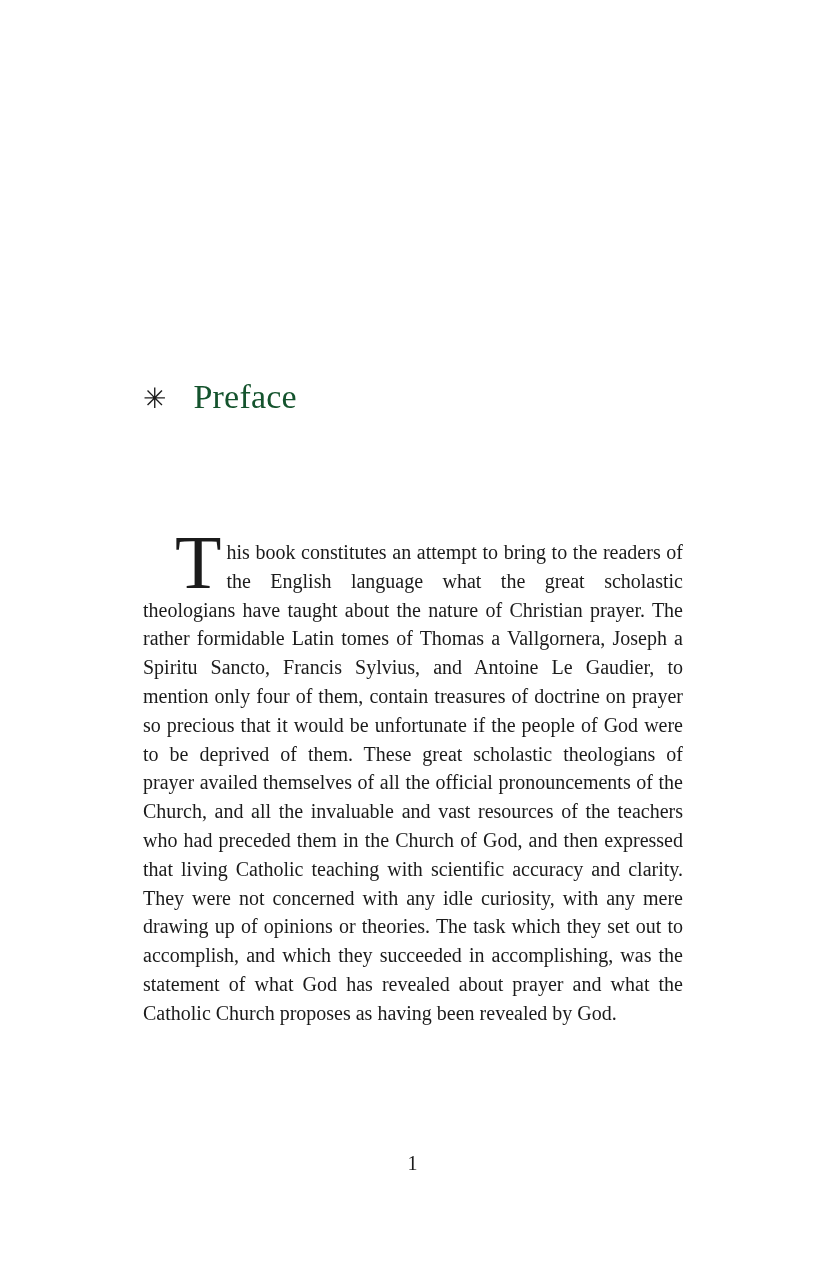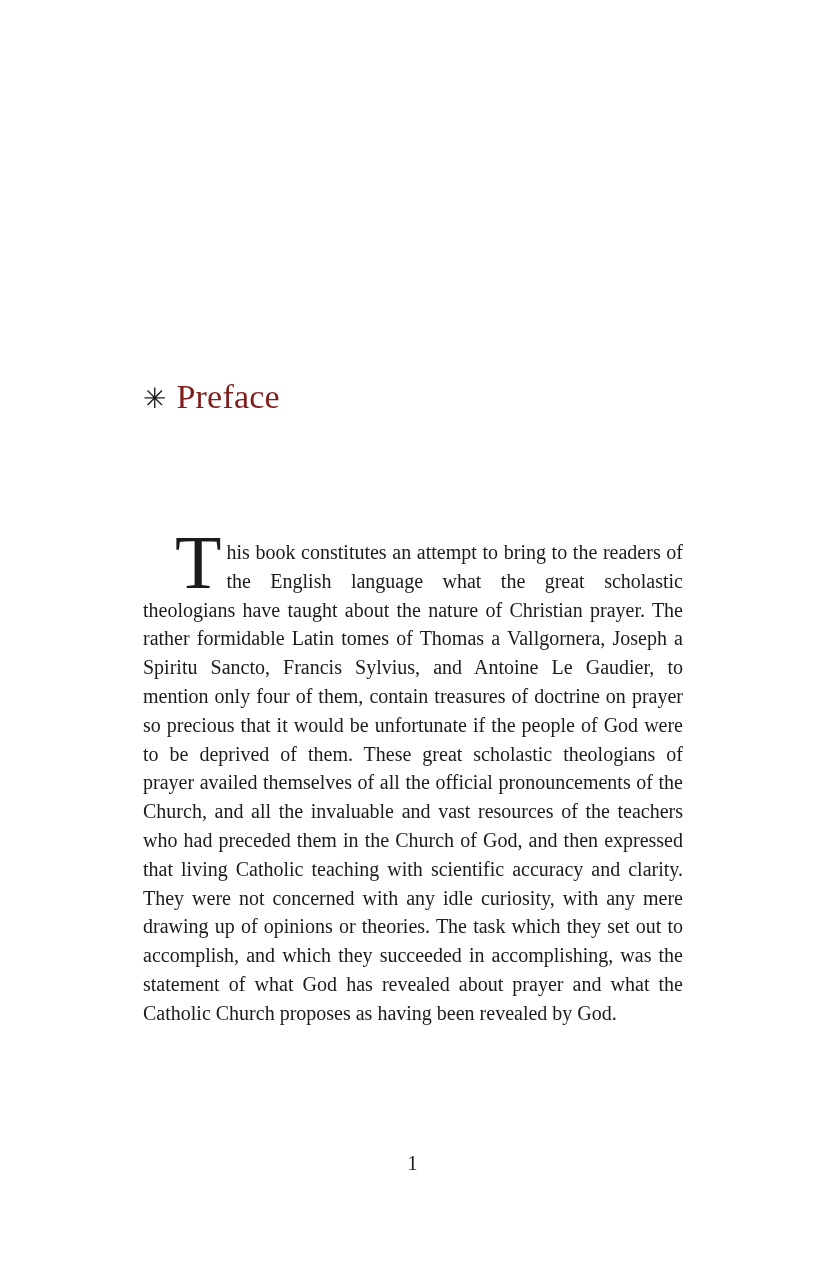--- a/index.html
+++ b/index.html
@@ -29,22 +29,23 @@
     font-family: "DejaVu Sans", sans-serif;
     font-size: 28px;
     line-height: 1;
     margin-right: 10px;
     color: #1b1b1b;
   }
   .heading-title {
     font-size: 34px;
     line-height: 1.15;
     font-weight: normal;
-    color: #7f1d1d;
+    color: #14532d;
     letter-spacing: 0.2px;
+    margin-left: 17px;
   }
   .body-block {
     position: absolute;
     left: 143px;
     top: 538px;
     width: 540px;
   }
   .preface-paragraph {
     margin: 0;
     font-size: 20px;

